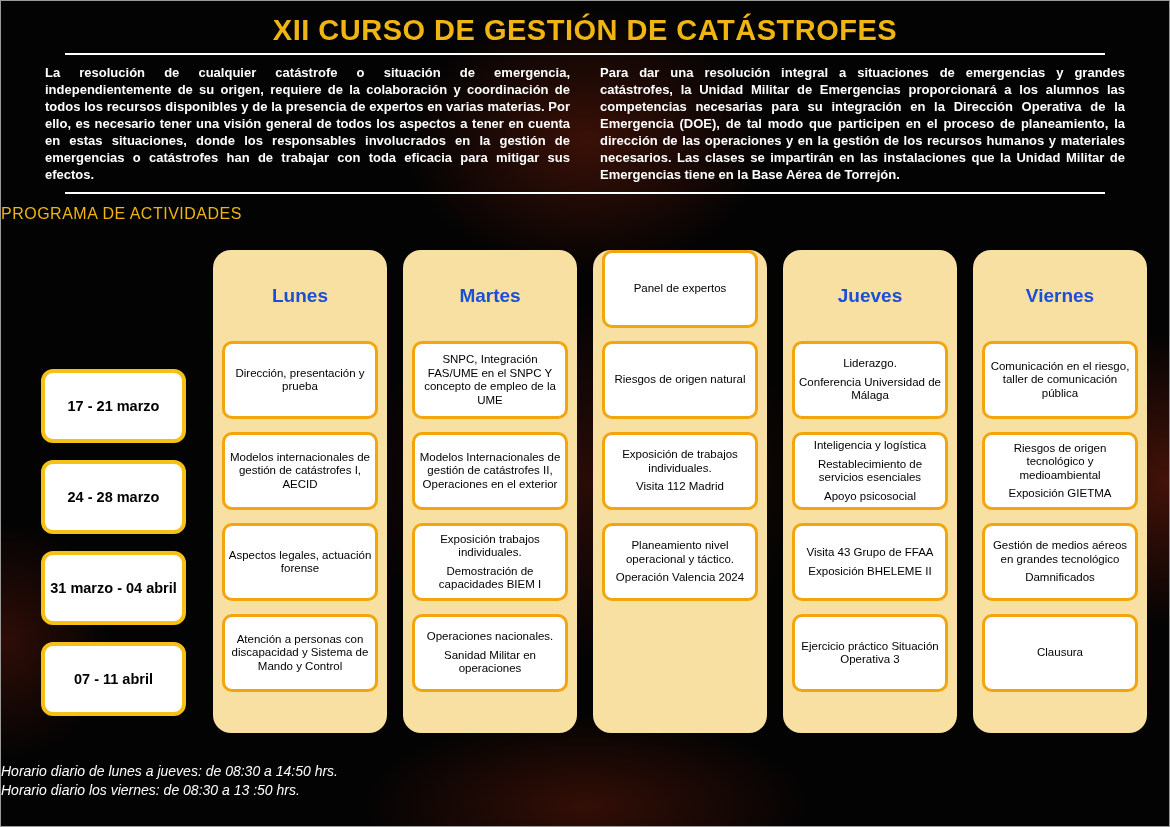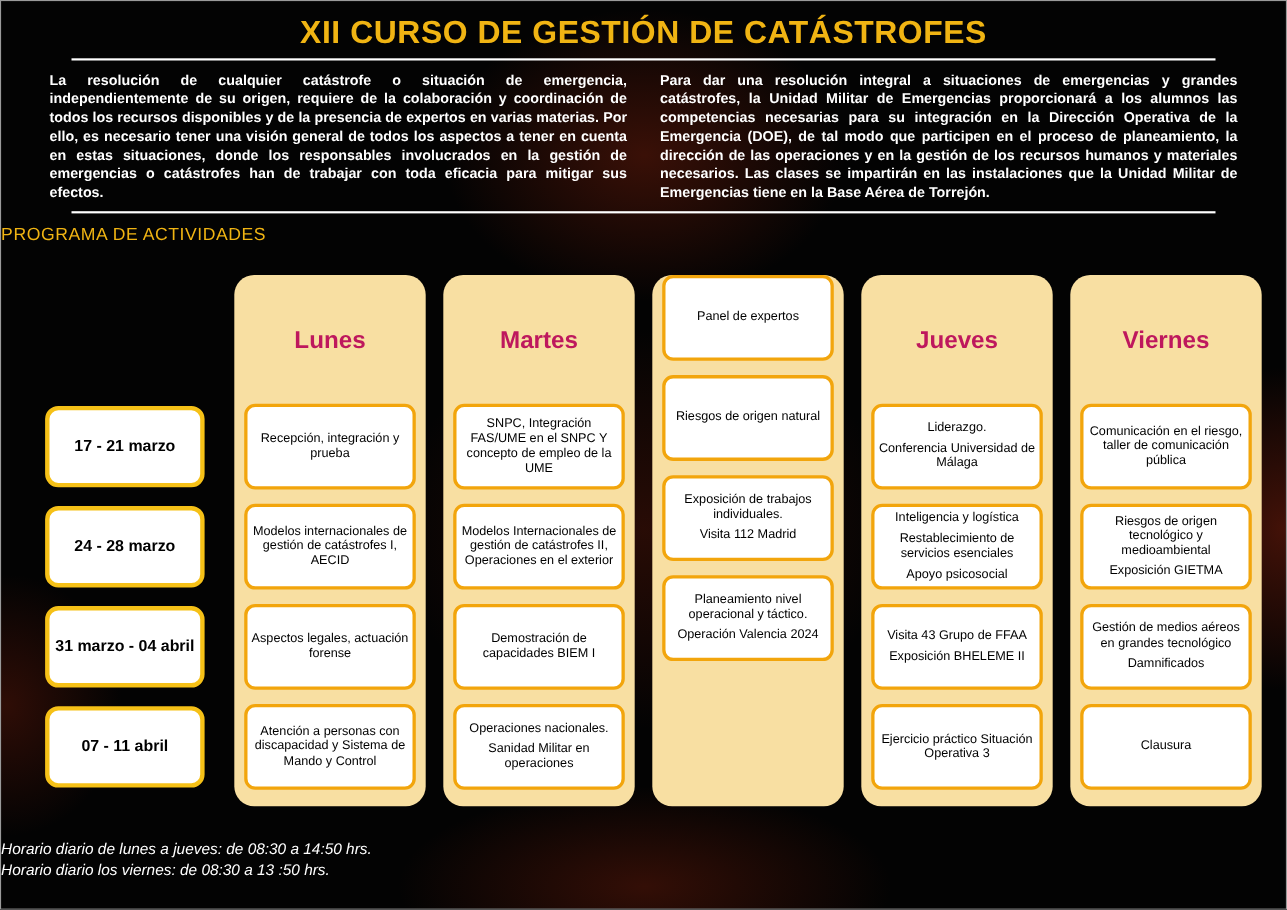--- a/index.html
+++ b/index.html
@@ -86,27 +86,27 @@
     width:174px;
     margin-right:16px;
     box-sizing:border-box;
     background:#F8DFA2;
     border-radius:18px;
     padding:0 9px 11px;
     flex:none;
   }
   .day-panel:last-child { margin-right:0; }
   .day-header {
-    height:117px;
+    height:91px;
     display:flex;
     align-items:center;
     justify-content:center;
-    color:#be185d;
+    color:#1d4ed8;
     font-weight:bold;
-    font-size:22px;
+    font-size:19px;
   }
   .cell {
     height:78px;
     margin-bottom:13px;
     box-sizing:border-box;
     background:#ffffff;
     border:3px solid #F2A50C;
     border-radius:10px;
     display:flex;
     flex-direction:column;
@@ -156,21 +156,21 @@
     <div class="date-col">
       <div class="date-box">17 - 21 marzo</div>
       <div class="date-box">24 - 28 marzo</div>
       <div class="date-box">31 marzo - 04 abril</div>
       <div class="date-box">07 - 11 abril</div>
     </div>
 
     <div class="day-panel">
       <div class="day-header">Lunes</div>
       <div class="cell">
-        <p class="line">Recepción, integración y prueba</p>
+        <p class="line">Dirección, presentación y prueba</p>
       </div>
       <div class="cell">
         <p class="line">Modelos internacionales de gestión de catástrofes I, AECID</p>
       </div>
       <div class="cell">
         <p class="line">Aspectos legales, actuación forense</p>
       </div>
       <div class="cell">
         <p class="line">Atención a personas con discapacidad y Sistema de Mando y Control</p>
       </div>
@@ -178,20 +178,21 @@
 
     <div class="day-panel">
       <div class="day-header">Martes</div>
       <div class="cell">
         <p class="line">SNPC, Integración FAS/UME en el SNPC Y concepto de empleo de la UME</p>
       </div>
       <div class="cell">
         <p class="line">Modelos Internacionales de gestión de catástrofes II, Operaciones en el exterior</p>
       </div>
       <div class="cell">
+        <p class="line">Exposición trabajos individuales.</p>
         <p class="line">Demostración de capacidades BIEM I</p>
       </div>
       <div class="cell">
         <p class="line">Operaciones nacionales.</p>
         <p class="line">Sanidad Militar en operaciones</p>
       </div>
     </div>
 
     <div class="day-panel">
       <div class="cell">

